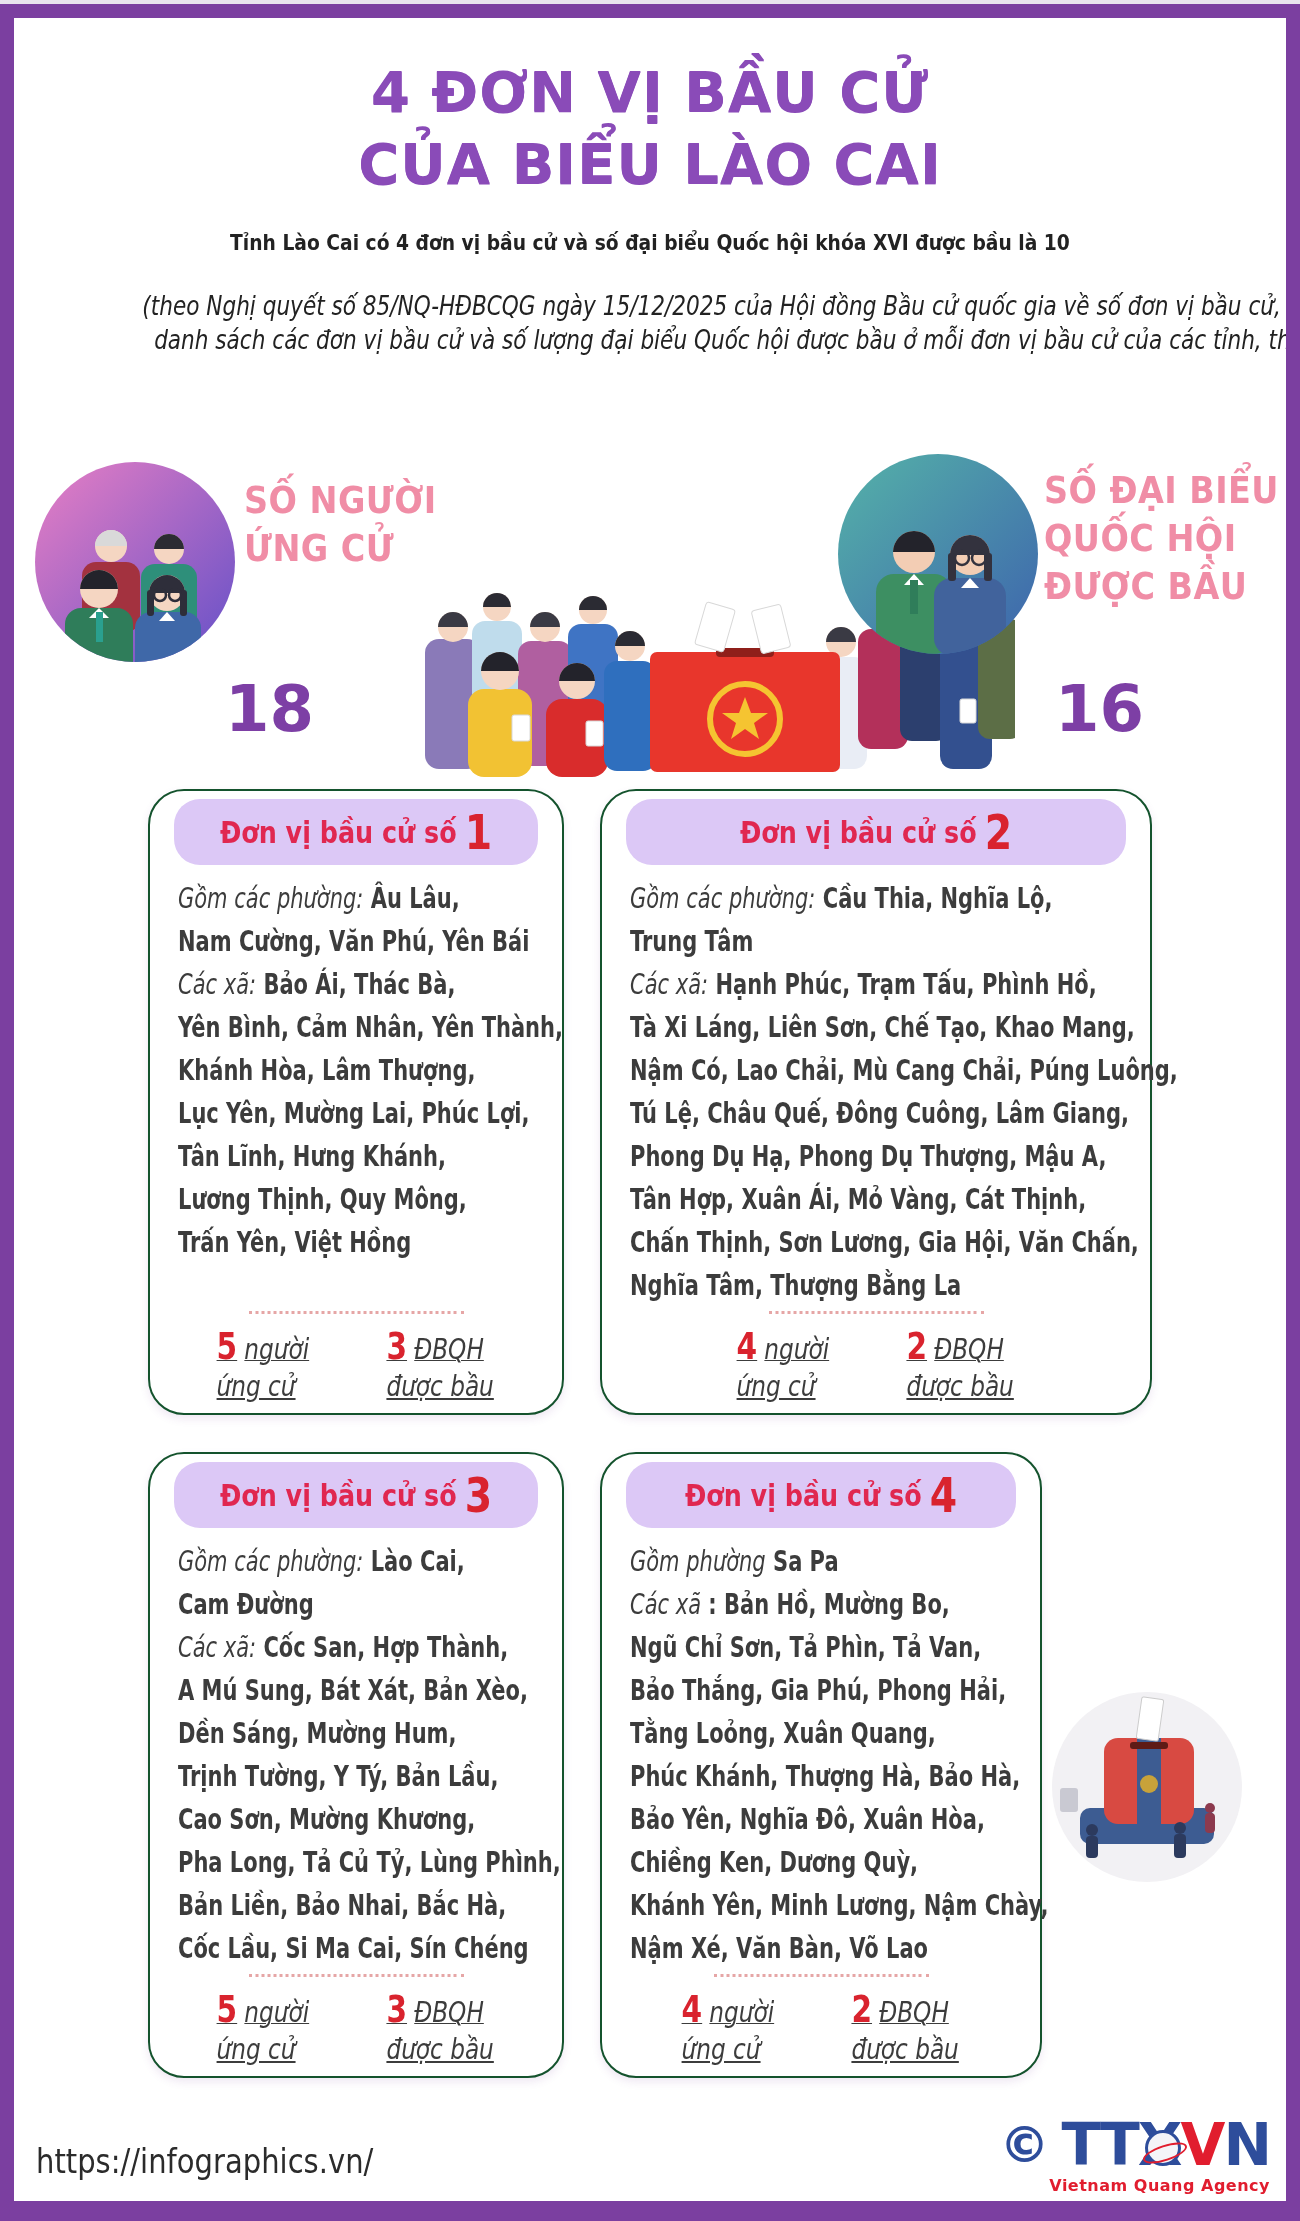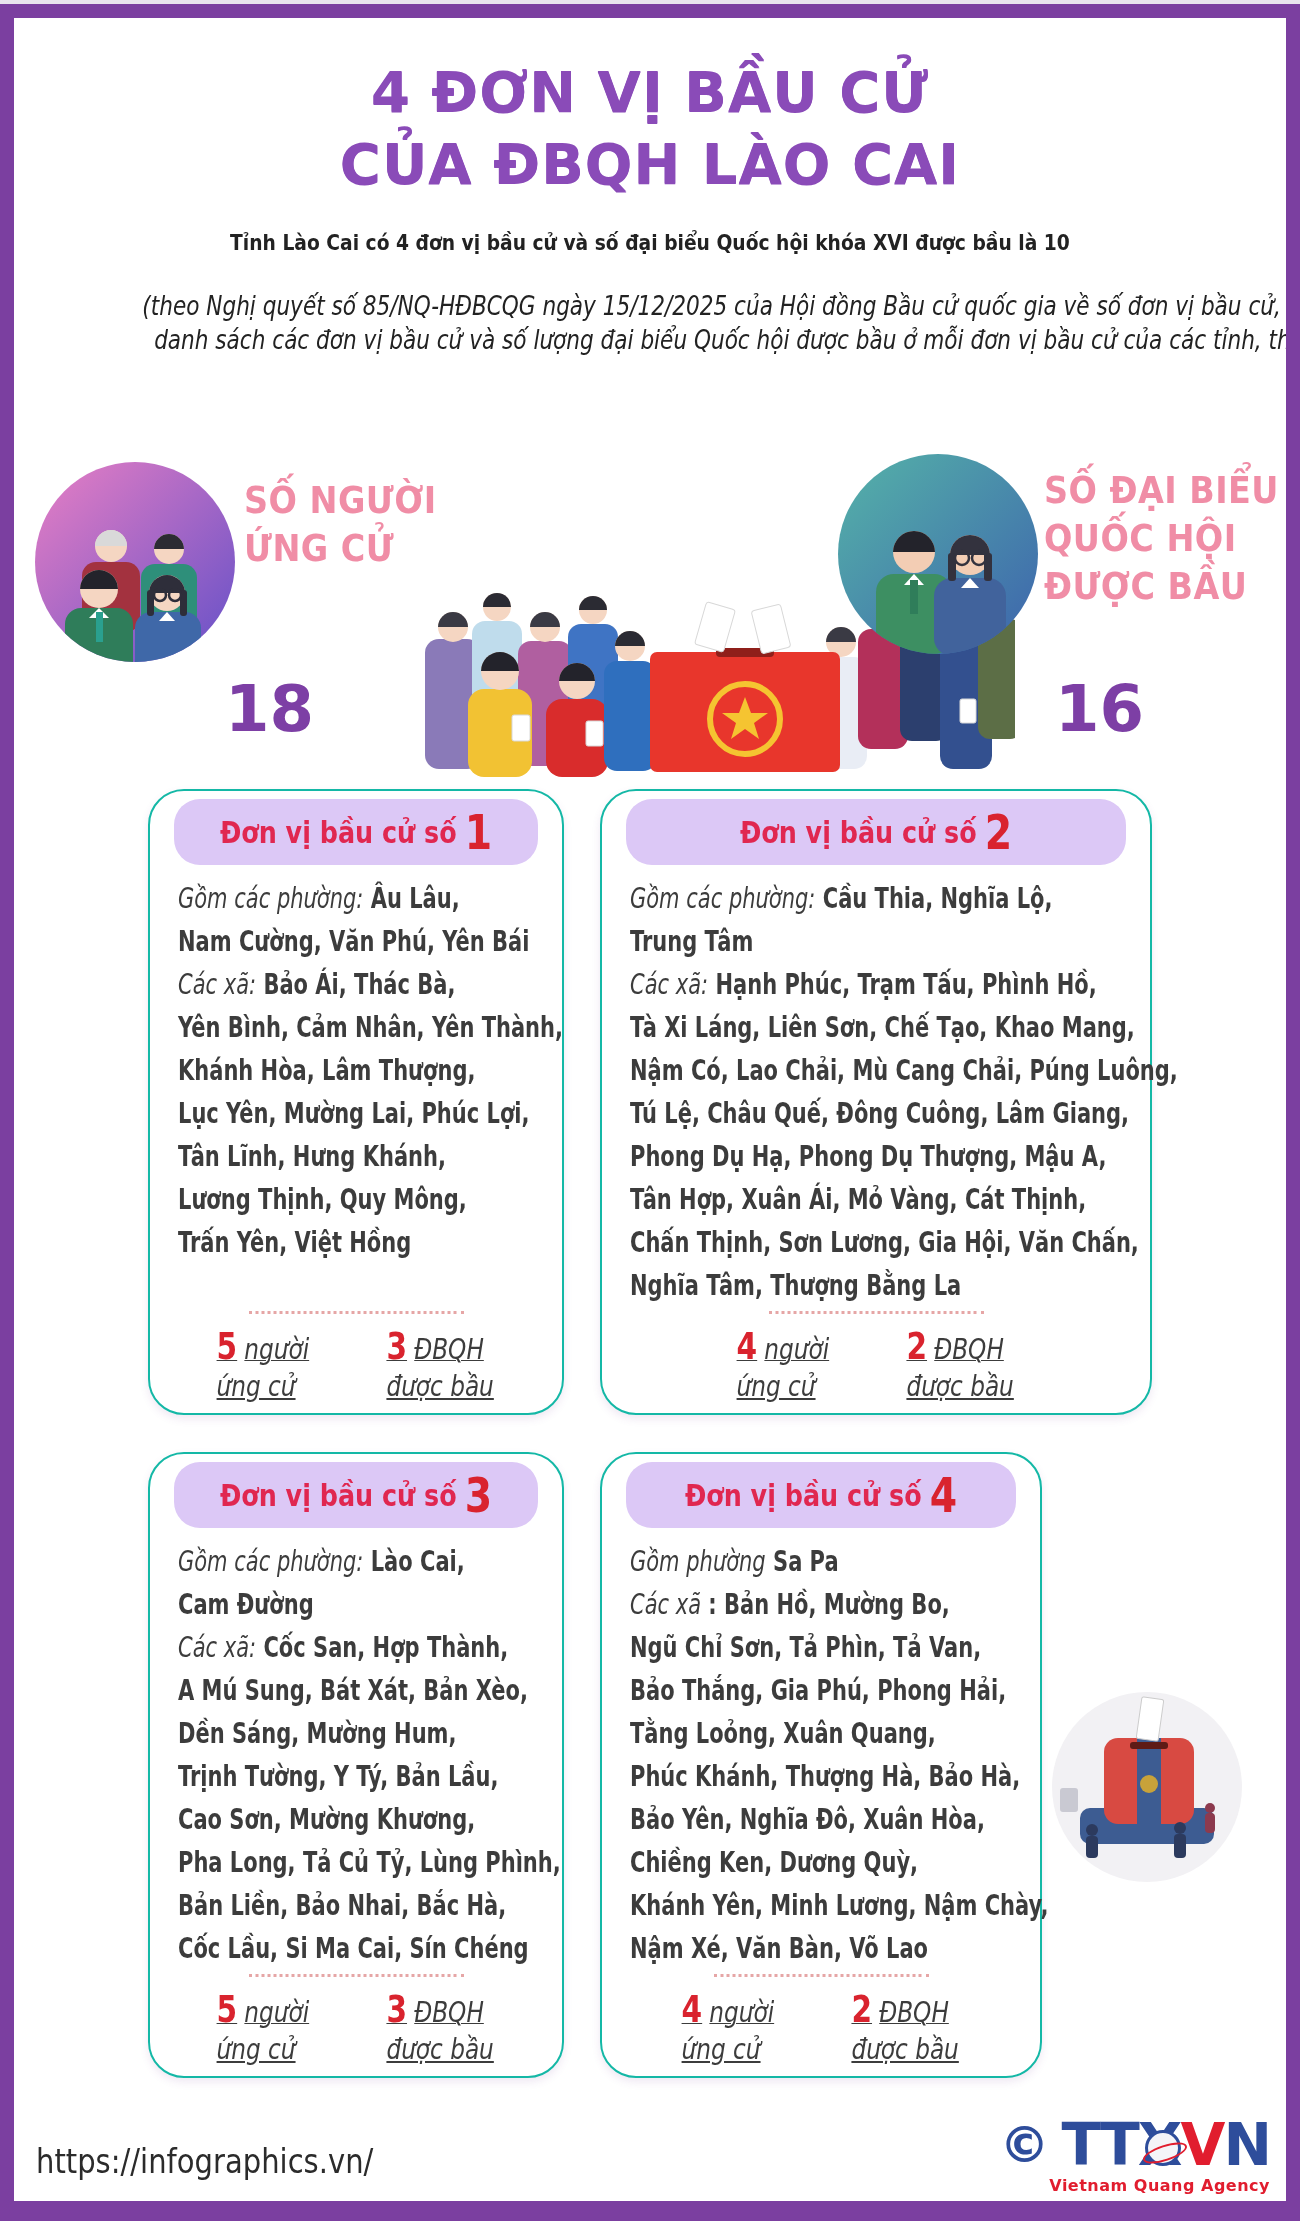--- a/index.html
+++ b/index.html
@@ -20,21 +20,21 @@
     font-size:27px;font-style:italic;color:#222;}
   .intro-italic .cond{transform:scaleX(.8);}
   .ii1{top:286px;} .ii2{top:320px;}
   
   .stat-circle{position:absolute;border-radius:50%;}
   .pink-label{position:absolute;font-size:38px;font-weight:800;color:#f08da6;
     line-height:48px;letter-spacing:.5px;}
   .pink-label>div{transform:scaleX(.88);transform-origin:left center;white-space:nowrap;}
   .big-num{position:absolute;font-size:64px;font-weight:800;color:#7d3fa5;}
   
-  .card{position:absolute;background:#fff;border:2px solid #14b8a6;border-radius:36px;
+  .card{position:absolute;background:#fff;border:2px solid #14532d;border-radius:36px;
     box-shadow:0 4px 8px rgba(123,63,160,.12);}
   .card-head{position:absolute;top:8px;left:24px;right:24px;height:66px;background:#dcc8f6;
     border-radius:26px;display:flex;align-items:center;justify-content:center;}
   .head-inner{display:flex;align-items:center;gap:10px;transform:scaleX(.82);white-space:nowrap;}
   .head-label{font-size:31px;font-weight:700;color:#e02750;}
   .head-num{font-size:48px;font-weight:800;color:#d9232e;line-height:48px;}
   .card-body{position:absolute;top:86px;left:28px;transform:scaleX(.75);transform-origin:left top;}
   .bline{font-size:28px;line-height:43px;color:#3c3c3c;white-space:nowrap;}
   .bline .lbl{font-style:italic;font-weight:400;}
   .bline .nm{font-weight:700;}
@@ -60,21 +60,21 @@
   .abs{position:absolute;}
 </style>
 </head>
 <body>
 
 <div class="page">
   <div class="frame"></div>
 
   <div class="title">
     <div>4 ĐƠN VỊ BẦU CỬ</div>
-    <div>CỦA ĐBQH LÀO CAI</div>
+    <div>CỦA BIỂU LÀO CAI</div>
   </div>
   <div class="intro-bold">
     <span class="cond">Tỉnh Lào Cai có 4 đơn vị bầu cử và số đại biểu Quốc hội khóa XVI được bầu là 10</span>
   </div>
   <div class="intro-italic ii1">
     <span class="cond">(theo Nghị quyết số 85/NQ-HĐBCQG ngày 15/12/2025 của Hội đồng Bầu cử quốc gia về số đơn vị bầu cử,</span>
   </div>
   <div class="intro-italic ii2">
     <span class="cond">danh sách các đơn vị bầu cử và số lượng đại biểu Quốc hội được bầu ở mỗi đơn vị bầu cử của các tỉnh, thành phố)</span>
   </div>

